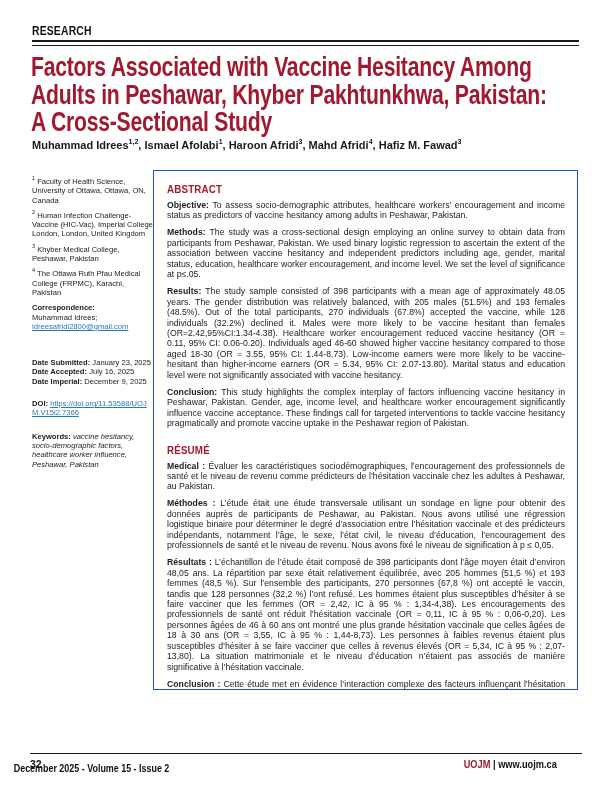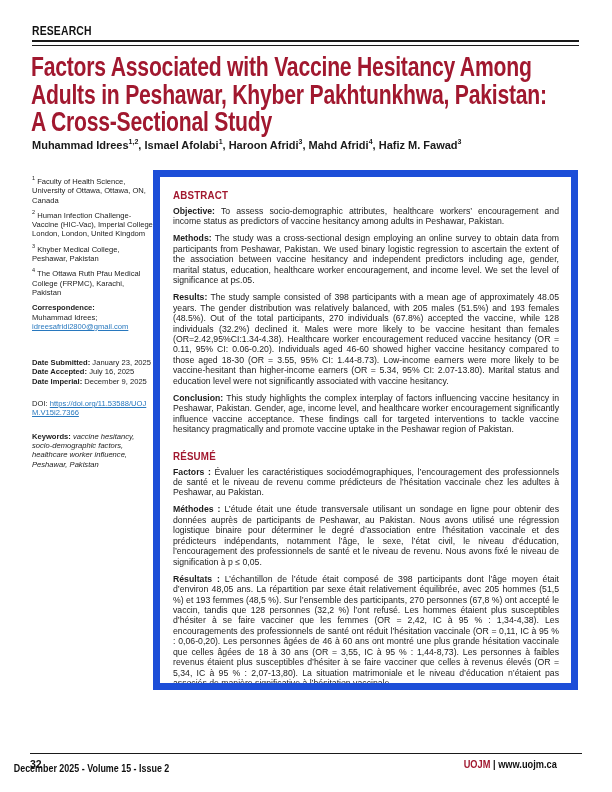--- a/index.html
+++ b/index.html
@@ -36,28 +36,28 @@
   }
   .aff{margin:0 0 6px 0;}
   .aff sup{font-size:5.5px;line-height:0;}
   .corr-block{margin-top:4px;}
   .corr-block .lbl{font-weight:bold;}
   a.link{color:#2878BE;text-decoration:underline;word-break:break-all;}
   .dates-block{margin-top:27px;}
   .date-line{white-space:nowrap;}
   .date-line .lbl{font-weight:bold;}
   .doi-block{margin-top:13px;}
-  .doi-block .lbl{font-weight:normal;}
+  .doi-block .lbl{font-weight:bold;}
   .kw-block{margin-top:14px;}
   .kw-block .lbl{font-weight:bold;}
   .kw-block .kw-text{font-style:italic;}
   
   .panel{
     position:absolute;left:153px;top:170px;width:425px;height:520px;
-    border:7px solid #1d4ed8;box-sizing:border-box;
+    border:1px solid #1d4ed8;box-sizing:border-box;
     padding:8px 12px 8px 13px;overflow:hidden;background:#fff;
   }
   .section-heading{
     display:inline-block;margin:0 0 5px 0;
     font-size:11.5px;font-weight:bold;color:#A1182F;letter-spacing:.2px;
     transform:scaleX(.85);transform-origin:left center;white-space:nowrap;
   }
   .panel p{
     margin:0 0 6.5px 0;font-size:8.7px;line-height:10.45px;
     text-align:justify;color:#1c1c1c;
@@ -159,21 +159,21 @@
 
       <p><span class="lbl">Results:</span> <span>The study sample consisted of 398 participants with a mean age of approximately 48.05 years. The gender distribution was relatively balanced, with 205 males (51.5%) and 193 females (48.5%). Out of the total participants, 270 individuals (67.8%) accepted the vaccine, while 128 individuals (32.2%) declined it. Males were more likely to be vaccine hesitant than females (OR=2.42,95%CI:1.34-4.38). Healthcare worker encouragement reduced vaccine hesitancy (OR = 0.11, 95% CI: 0.06-0.20). Individuals aged 46-60 showed higher vaccine hesitancy compared to those aged 18-30 (OR = 3.55, 95% CI: 1.44-8.73). Low-income earners were more likely to be vaccine-hesitant than higher-income earners (OR = 5.34, 95% CI: 2.07-13.80). Marital status and education level were not significantly associated with vaccine hesitancy.</span></p>
 
       <p><span class="lbl">Conclusion:</span> <span>This study highlights the complex interplay of factors influencing vaccine hesitancy in Peshawar, Pakistan. Gender, age, income level, and healthcare worker encouragement significantly influence vaccine acceptance. These findings call for targeted interventions to tackle vaccine hesitancy pragmatically and promote vaccine uptake in the Peshawar region of Pakistan.</span></p>
     </div>
 
   <div class="resume-heading-wrap"><h2 class="section-heading" style="margin:0 0 5px 0;">RÉSUMÉ</h2></div>
 
   <div>
 
-      <p><span class="lbl">Factors :</span> <span>Évaluer les caractéristiques sociodémographiques, l’encouragement des professionnels de santé et le niveau de revenu comme prédicteurs de l’hésitation vaccinale chez les adultes à Peshawar, au Pakistan.</span></p>
+      <p><span class="lbl">Medical :</span> <span>Évaluer les caractéristiques sociodémographiques, l’encouragement des professionnels de santé et le niveau de revenu comme prédicteurs de l’hésitation vaccinale chez les adultes à Peshawar, au Pakistan.</span></p>
 
       <p><span class="lbl">Méthodes :</span> <span>L’étude était une étude transversale utilisant un sondage en ligne pour obtenir des données auprès de participants de Peshawar, au Pakistan. Nous avons utilisé une régression logistique binaire pour déterminer le degré d’association entre l’hésitation vaccinale et des prédicteurs indépendants, notamment l’âge, le sexe, l’état civil, le niveau d’éducation, l’encouragement des professionnels de santé et le niveau de revenu. Nous avons fixé le niveau de signification à p ≤ 0,05.</span></p>
 
       <p><span class="lbl">Résultats :</span> <span>L’échantillon de l’étude était composé de 398 participants dont l’âge moyen était d’environ 48,05 ans. La répartition par sexe était relativement équilibrée, avec 205 hommes (51,5 %) et 193 femmes (48,5 %). Sur l’ensemble des participants, 270 personnes (67,8 %) ont accepté le vaccin, tandis que 128 personnes (32,2 %) l’ont refusé. Les hommes étaient plus susceptibles d’hésiter à se faire vacciner que les femmes (OR = 2,42, IC à 95 % : 1,34-4,38). Les encouragements des professionnels de santé ont réduit l’hésitation vaccinale (OR = 0,11, IC à 95 % : 0,06-0,20). Les personnes âgées de 46 à 60 ans ont montré une plus grande hésitation vaccinale que celles âgées de 18 à 30 ans (OR = 3,55, IC à 95 % : 1,44-8,73). Les personnes à faibles revenus étaient plus susceptibles d’hésiter à se faire vacciner que celles à revenus élevés (OR = 5,34, IC à 95 % : 2,07-13,80). La situation matrimoniale et le niveau d’éducation n’étaient pas associés de manière significative à l’hésitation vaccinale.</span></p>
 
       <p><span class="lbl">Conclusion :</span> <span>Cette étude met en évidence l’interaction complexe des facteurs influençant l’hésitation vaccinale à Peshawar, au Pakistan. Le sexe, l’âge, le niveau de revenu et les encouragements des professionnels de santé influencent de manière significative l’acceptation de la vaccination. Ces résultats appellent à des interventions ciblées pour lutter de manière pragmatique contre l’hésitation vaccinale et promouvoir la couverture vaccinale dans la région de Peshawar au Pakistan.</span></p>
     </div>
 
 </div>
 

